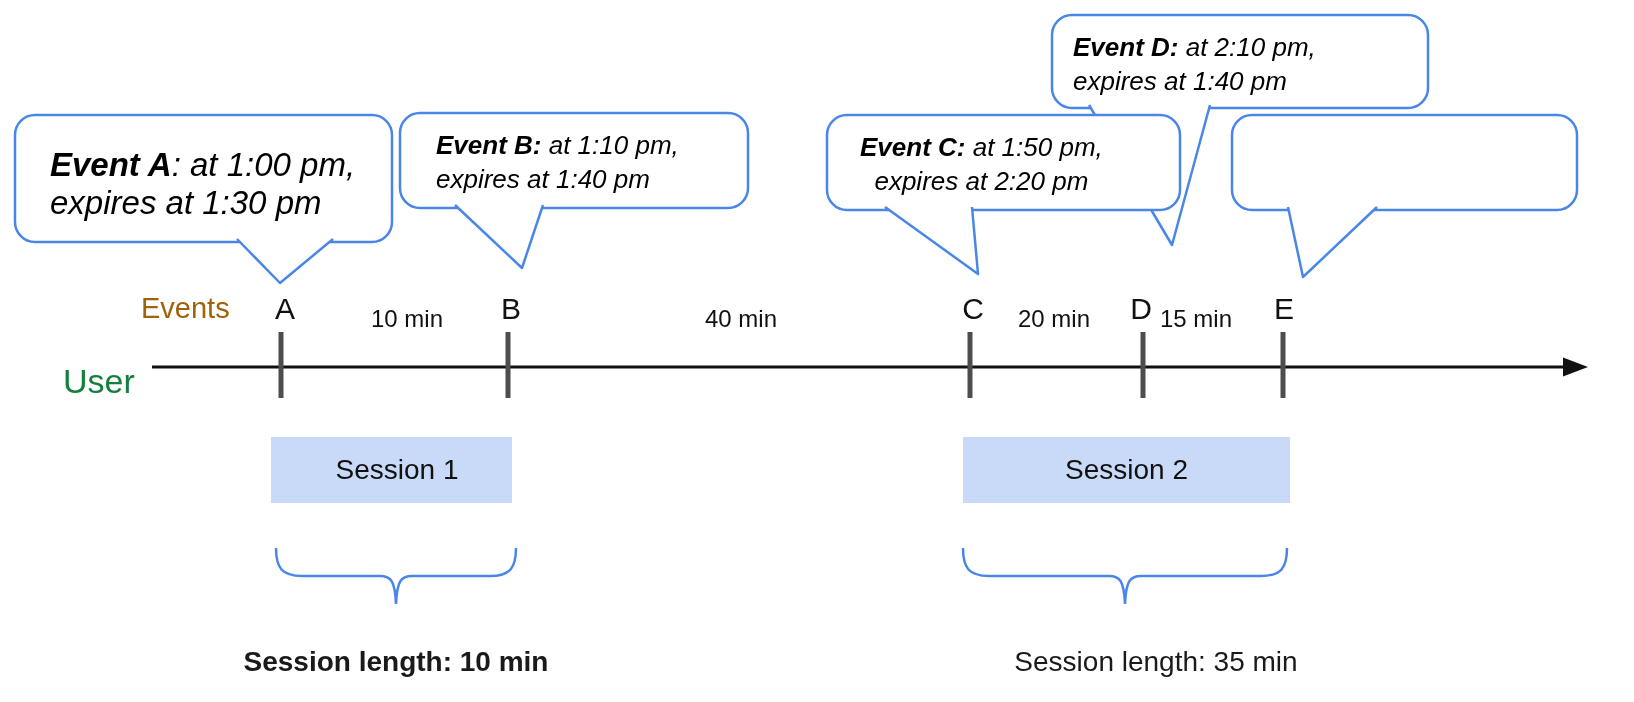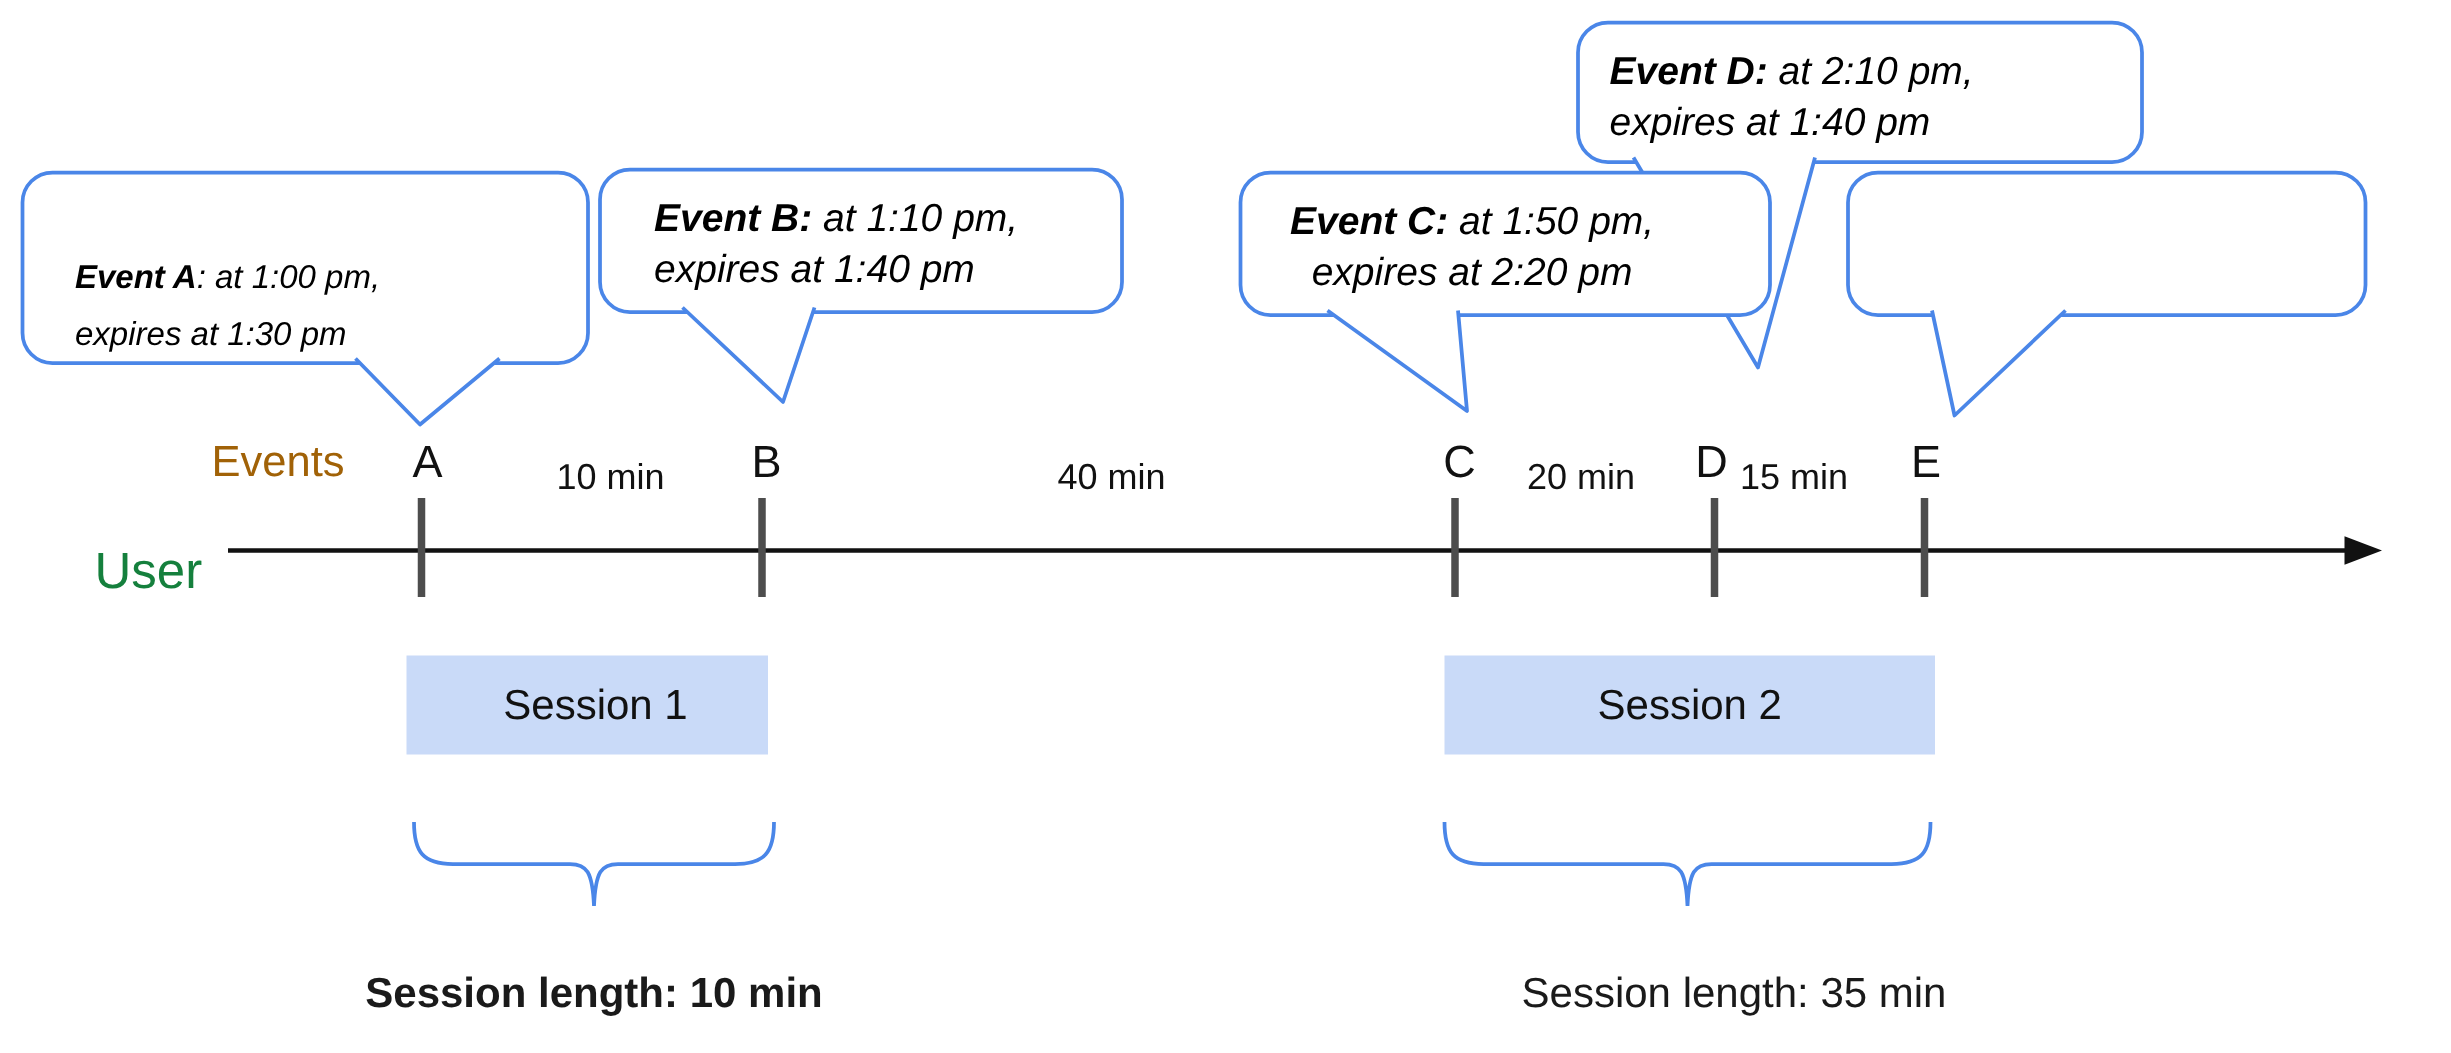--- a/index.html
+++ b/index.html
@@ -4,21 +4,21 @@
 <style>
   html,body{margin:0;padding:0;background:#ffffff;}
   .stage{
     position:relative;width:1634px;height:702px;background:#ffffff;overflow:hidden;
     font-family:"Liberation Sans", sans-serif;color:#000;
   }
   .stage svg{position:absolute;left:0;top:0;}
   .txt{position:absolute;white-space:nowrap;}
   .bubble-text{font-size:26px;line-height:34px;color:#000;font-style:italic;}
   .bubble-text .bold{font-weight:bold;}
-  .bubble-text.big{line-height:38px;font-size:22px;margin-top:20px;}
+  .bubble-text.big{line-height:38px;font-size:33px;}
   .axis-letter{font-size:30px;width:60px;text-align:center;color:#111;}
   .interval{font-size:24px;width:120px;text-align:center;color:#111;}
   .events-label{font-size:29px;color:#a16207;}
   .user-label{font-size:34px;color:#15803d;}
   .session-label{position:absolute;display:flex;align-items:center;justify-content:center;
     font-size:28px;color:#111;}
   .length-label{font-size:28px;width:400px;text-align:center;color:#1a1a1a;}
 </style>
 </head>
 <body>

